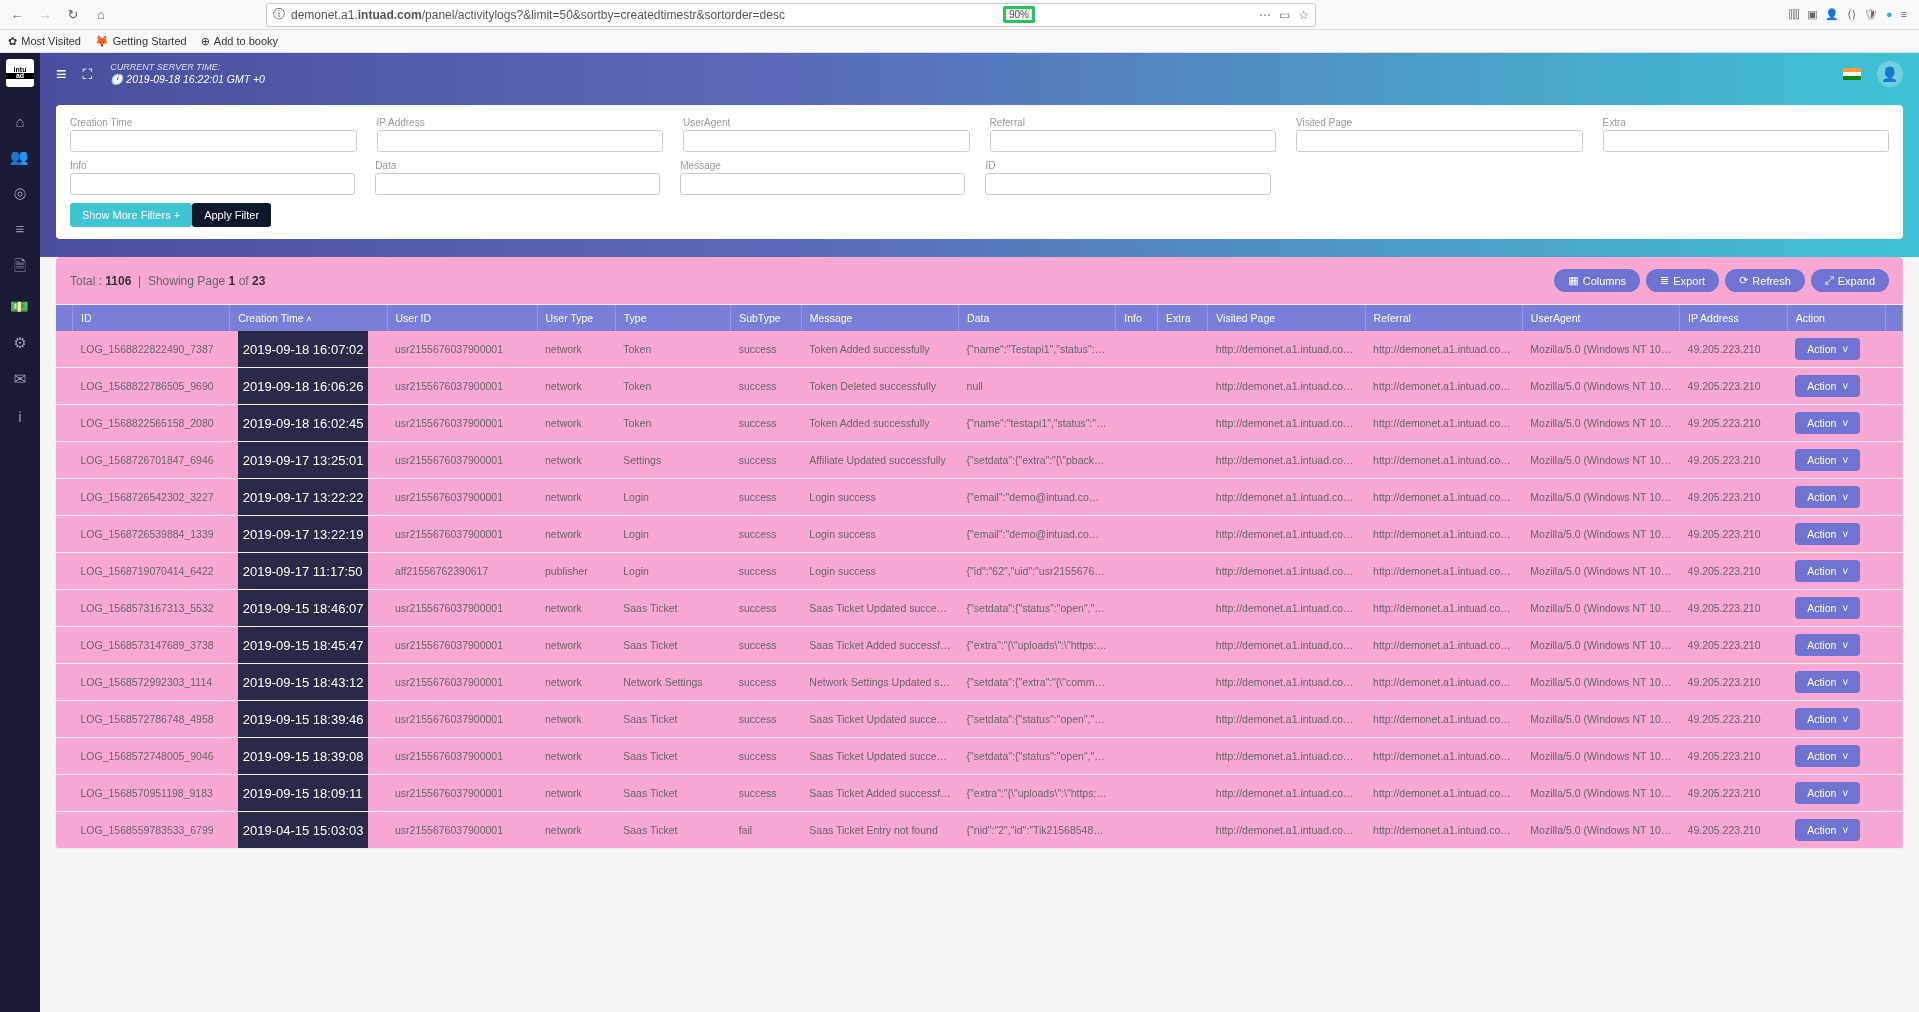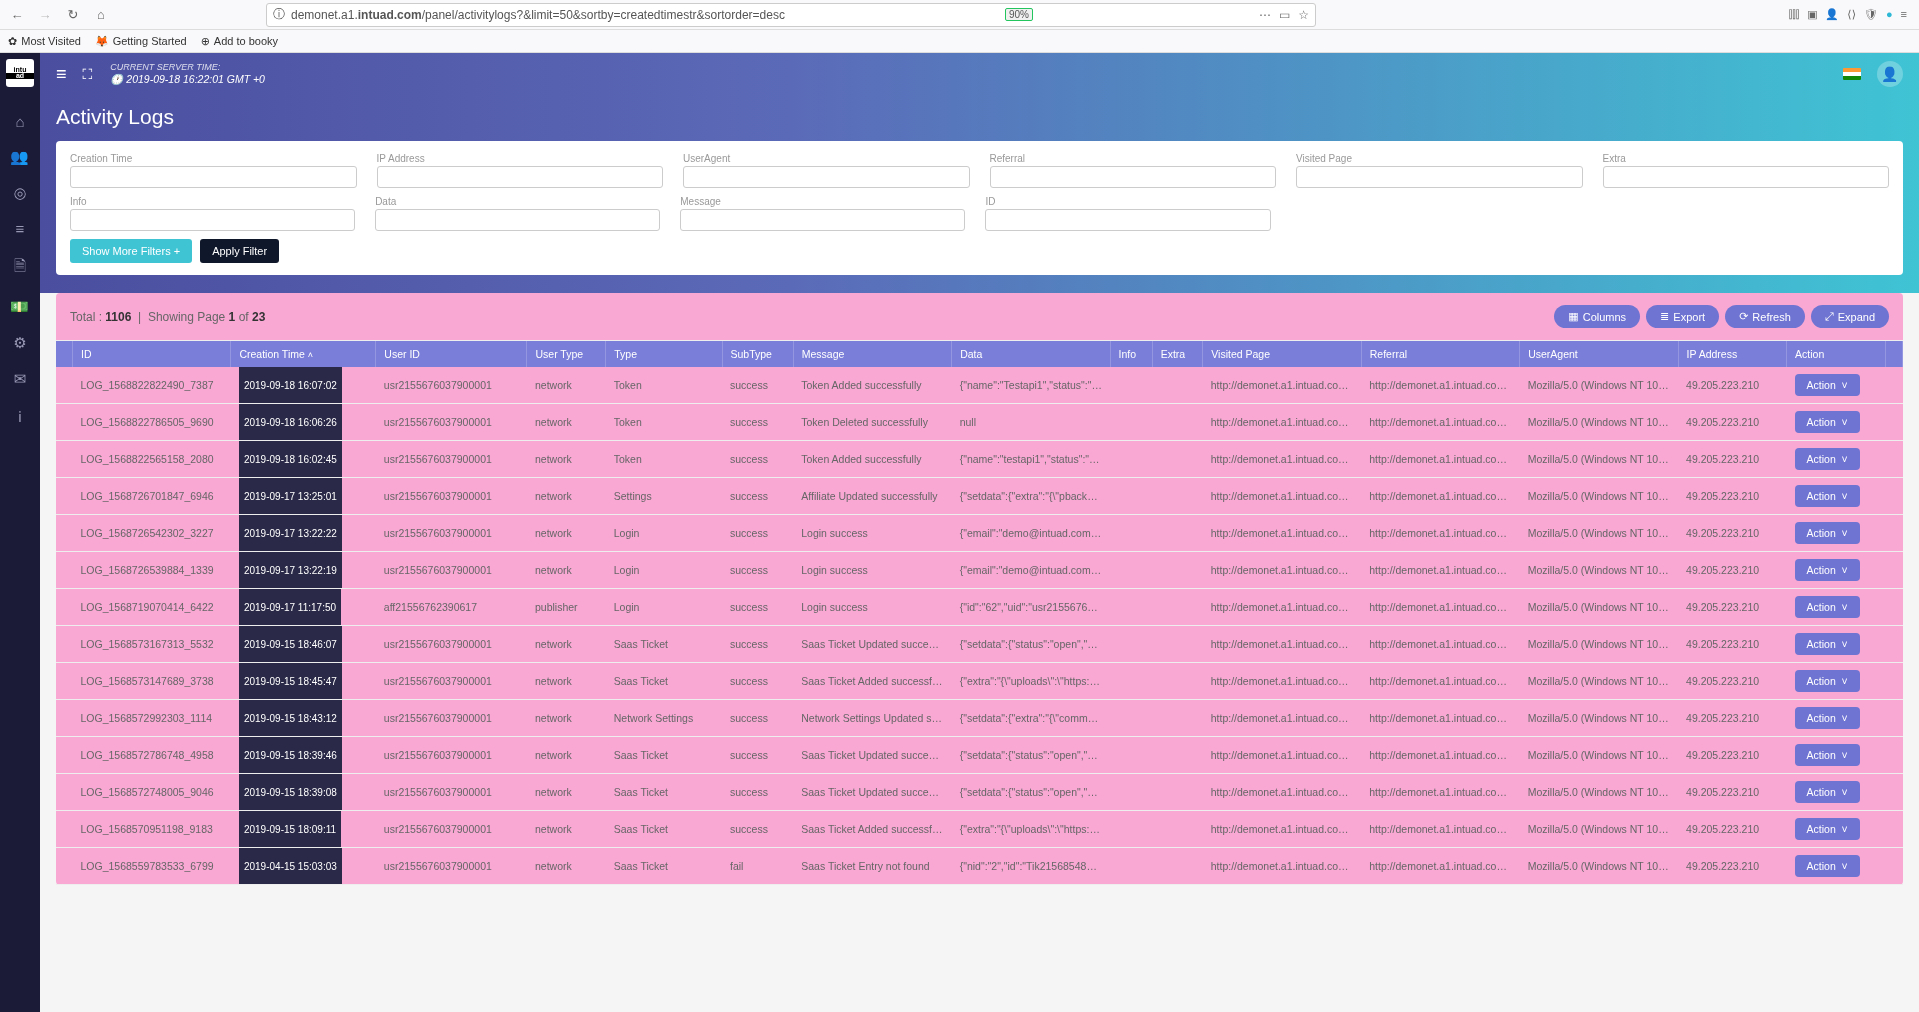--- a/index.html
+++ b/index.html
@@ -4,21 +4,21 @@
 <style>
 * { margin: 0; padding: 0; box-sizing: border-box; font-family: -apple-system, BlinkMacSystemFont, "Segoe UI", Arial, sans-serif; }
 body { background: #f5f5f5; font-size: 11px; color: #555; overflow: hidden; }
 
 
 .browser-chrome { background: #f9f9fb; border-bottom: 1px solid #ddd; }
 .browser-toolbar { display: flex; align-items: center; height: 30px; padding: 0 4px; gap: 2px; border-bottom: 1px solid #ddd; }
 .nav-btn { width: 26px; height: 24px; display: flex; align-items: center; justify-content: center; border: 1px solid transparent; border-radius: 3px; color: #666; cursor: pointer; font-size: 13px; }
 .nav-btn.disabled { color: #bbb; }
 .url-bar { flex: 1; height: 24px; margin: 0 6px; border: 1px solid #ccc; border-radius: 3px; display: flex; align-items: center; padding: 0 6px; background: #fff; font-size: 12px; color: #555; max-width: 1050px; margin-left: 150px; }
-.url-zoom { font-size: 10px; background: #f0f0f0; border: 1px solid #22c55e; border-radius: 2px; padding: 0 3px; margin-right: 6px; }
+.url-zoom { font-size: 10px; background: #f0f0f0; border: 3px solid #22c55e; border-radius: 2px; padding: 0 3px; margin-right: 6px; }
 .url-icons { display: flex; gap: 8px; color: #666; margin-left: auto; }
 .right-icons { margin-left: auto; display: flex; gap: 8px; color: #666; padding-right: 8px; }
 .bookmarks-bar { display: flex; align-items: center; height: 22px; padding: 0 8px; gap: 14px; font-size: 11px; color: #333; }
 .bookmark-item { display: flex; align-items: center; gap: 4px; cursor: pointer; }
 
 
 .app { display: flex; height: calc(100vh - 52px); }
 
 
 .sidebar { width: 40px; background: #1b1b38; display: flex; flex-direction: column; align-items: center; padding-top: 6px; gap: 18px; }
@@ -40,39 +40,39 @@
 
 .page-area { background: linear-gradient(90deg, #4b4e9e 0%, #5b6ab8 40%, #3fc4d4 100%); padding: 10px 16px 18px; }
 .page-title { color: #fff; font-size: 21px; font-weight: 400; margin-bottom: 12px; }
 
 
 .filters-card { background: #fff; border-radius: 4px; padding: 12px 14px; }
 .filter-row { display: flex; gap: 20px; margin-bottom: 8px; }
 .filter-group { flex: 1; }
 .filter-group label { display: block; font-size: 10px; color: #999; margin-bottom: 2px; }
 .filter-group input { width: 100%; height: 22px; border: 1px solid #ccc; border-radius: 3px; padding: 0 6px; font-size: 11px; }
-.filter-buttons { display: flex; gap: 8px; margin-top: 6px; }
+.filter-buttons { display: flex; gap: 0; margin-top: 6px; }
 .btn { border: none; border-radius: 3px; padding: 6px 12px; font-size: 11px; cursor: pointer; color: #fff; }
 .btn-teal { background: #3fc4d4; }
 .btn-purple { background: #0f172a; }
 
 
 .table-area { flex: 1; padding: 0 16px 16px; overflow: auto; background: #f5f5f5; }
 .table-card { background: #f9a8d4; border-radius: 4px; }
 .table-toolbar { display: flex; align-items: center; padding: 12px 14px; border-bottom: 1px solid #eee; }
 .total-info { font-size: 12px; color: #666; }
 .total-info b { color: #333; }
 .toolbar-actions { margin-left: auto; display: flex; gap: 6px; }
 .pill-btn { background: #6f73d2; color: #fff; border: none; border-radius: 14px; padding: 5px 14px; font-size: 11px; cursor: pointer; display: flex; align-items: center; gap: 4px; }
 
 table { width: 100%; border-collapse: collapse; font-size: 10.5px; }
 thead th { background: #7a7ed8; color: #fff; text-align: left; padding: 7px 8px; font-weight: 500; border-right: 1px solid rgba(255,255,255,0.2); white-space: nowrap; }
 tbody td { padding: 7px 8px; border-bottom: 1px solid #eee; color: #666; white-space: nowrap; overflow: hidden; text-overflow: ellipsis; max-width: 130px; }
 tbody td.data-cell { max-width: 130px; }
-.time-badge { background: #2a2a48; color: #fff; padding: 20px 5px; border-radius: 2px; font-size: 10px; }
+.time-badge { background: #2a2a48; color: #fff; padding: 20px 5px; border-radius: 2px; font-size: 13px; }
 .action-btn { background: #6f73d2; color: #fff; border: none; border-radius: 4px; padding: 5px 12px; font-size: 10.5px; cursor: pointer; }
 .sort-ind { font-size: 9px; }
 .scroll-handle { width: 8px; background: #7a7ed8; }
 </style>
 </head>
 <body>
 
 <div class="browser-chrome">
   <div class="browser-toolbar">
     <div class="nav-btn">←</div>
@@ -136,21 +136,20 @@
         <div class="label">CURRENT SERVER TIME:</div>
         <div class="value">🕐 <span>2019-09-18 16:22:01 GMT +0</span></div>
       </div>
       <div class="header-right">
         <div class="flag"></div>
         <div class="user-avatar">👤</div>
       </div>
     </div>
 
     <div class="page-area">
-      <div class="page-title">Activity Logs</div>
       <div class="filters-card">
         <div class="filter-row">
           <div class="filter-group"><label>Creation Time</label><input style=""></div>
           <div class="filter-group"><label>IP Address</label><input style=""></div>
           <div class="filter-group"><label>UserAgent</label><input style=""></div>
           <div class="filter-group"><label>Referral</label><input style=""></div>
           <div class="filter-group"><label>Visited Page</label><input style=""></div>
           <div class="filter-group"><label>Extra</label><input style=""></div>
         </div>
         <div class="filter-row" style="width:66%;">

